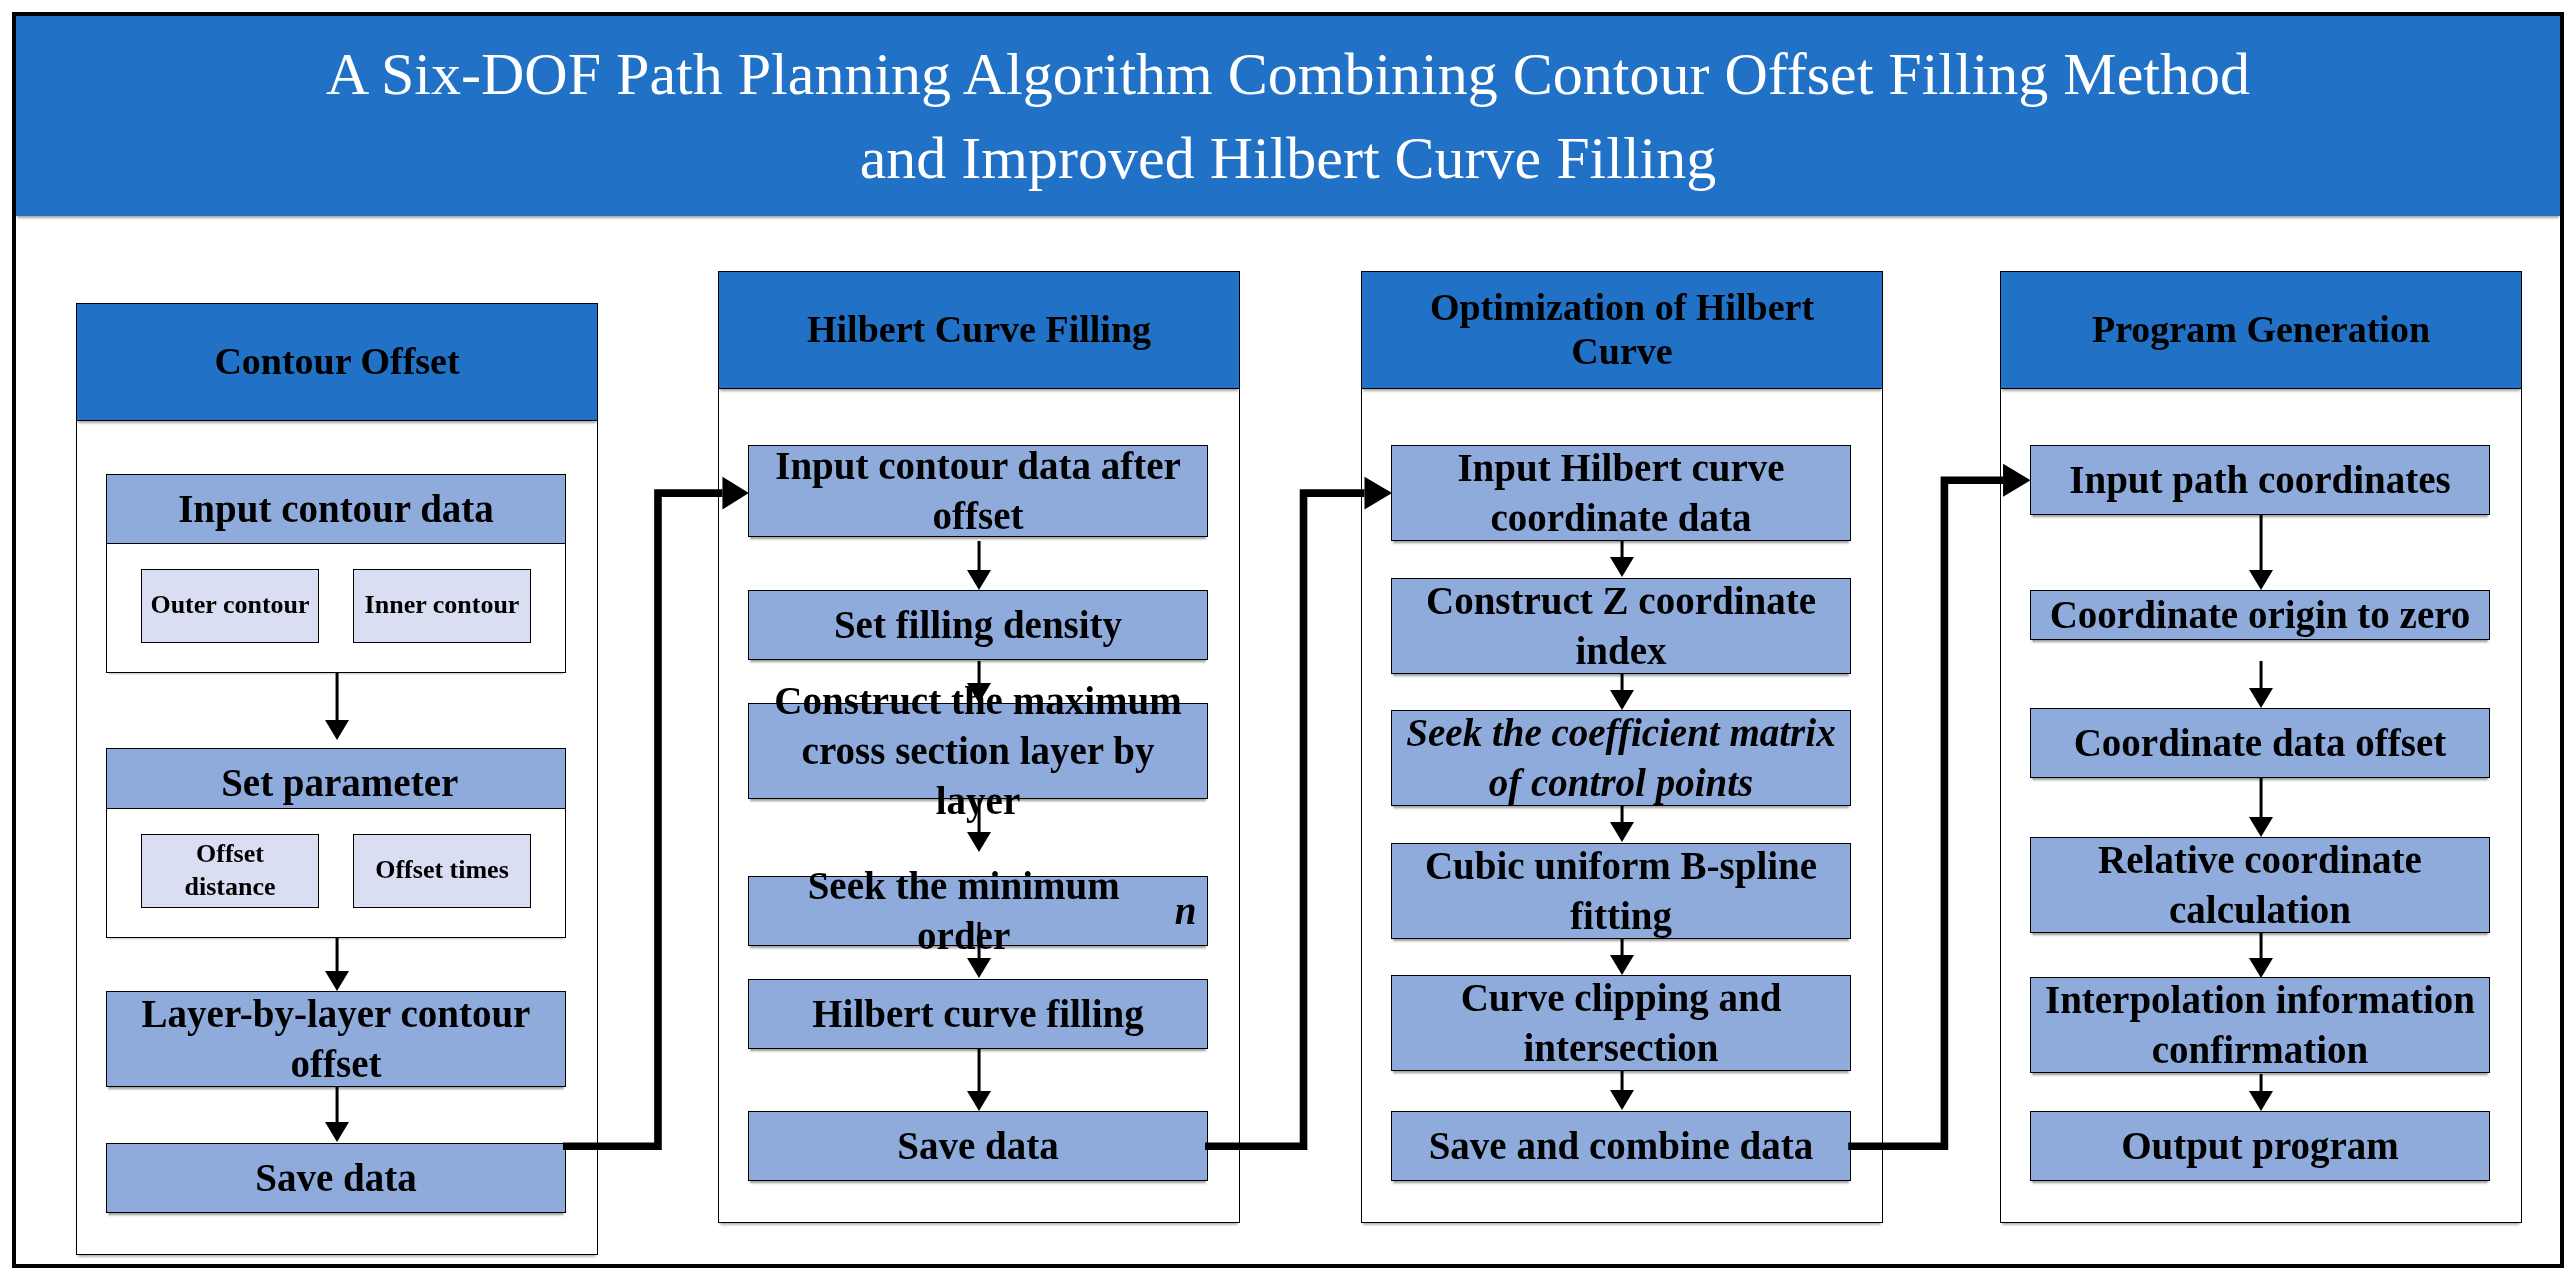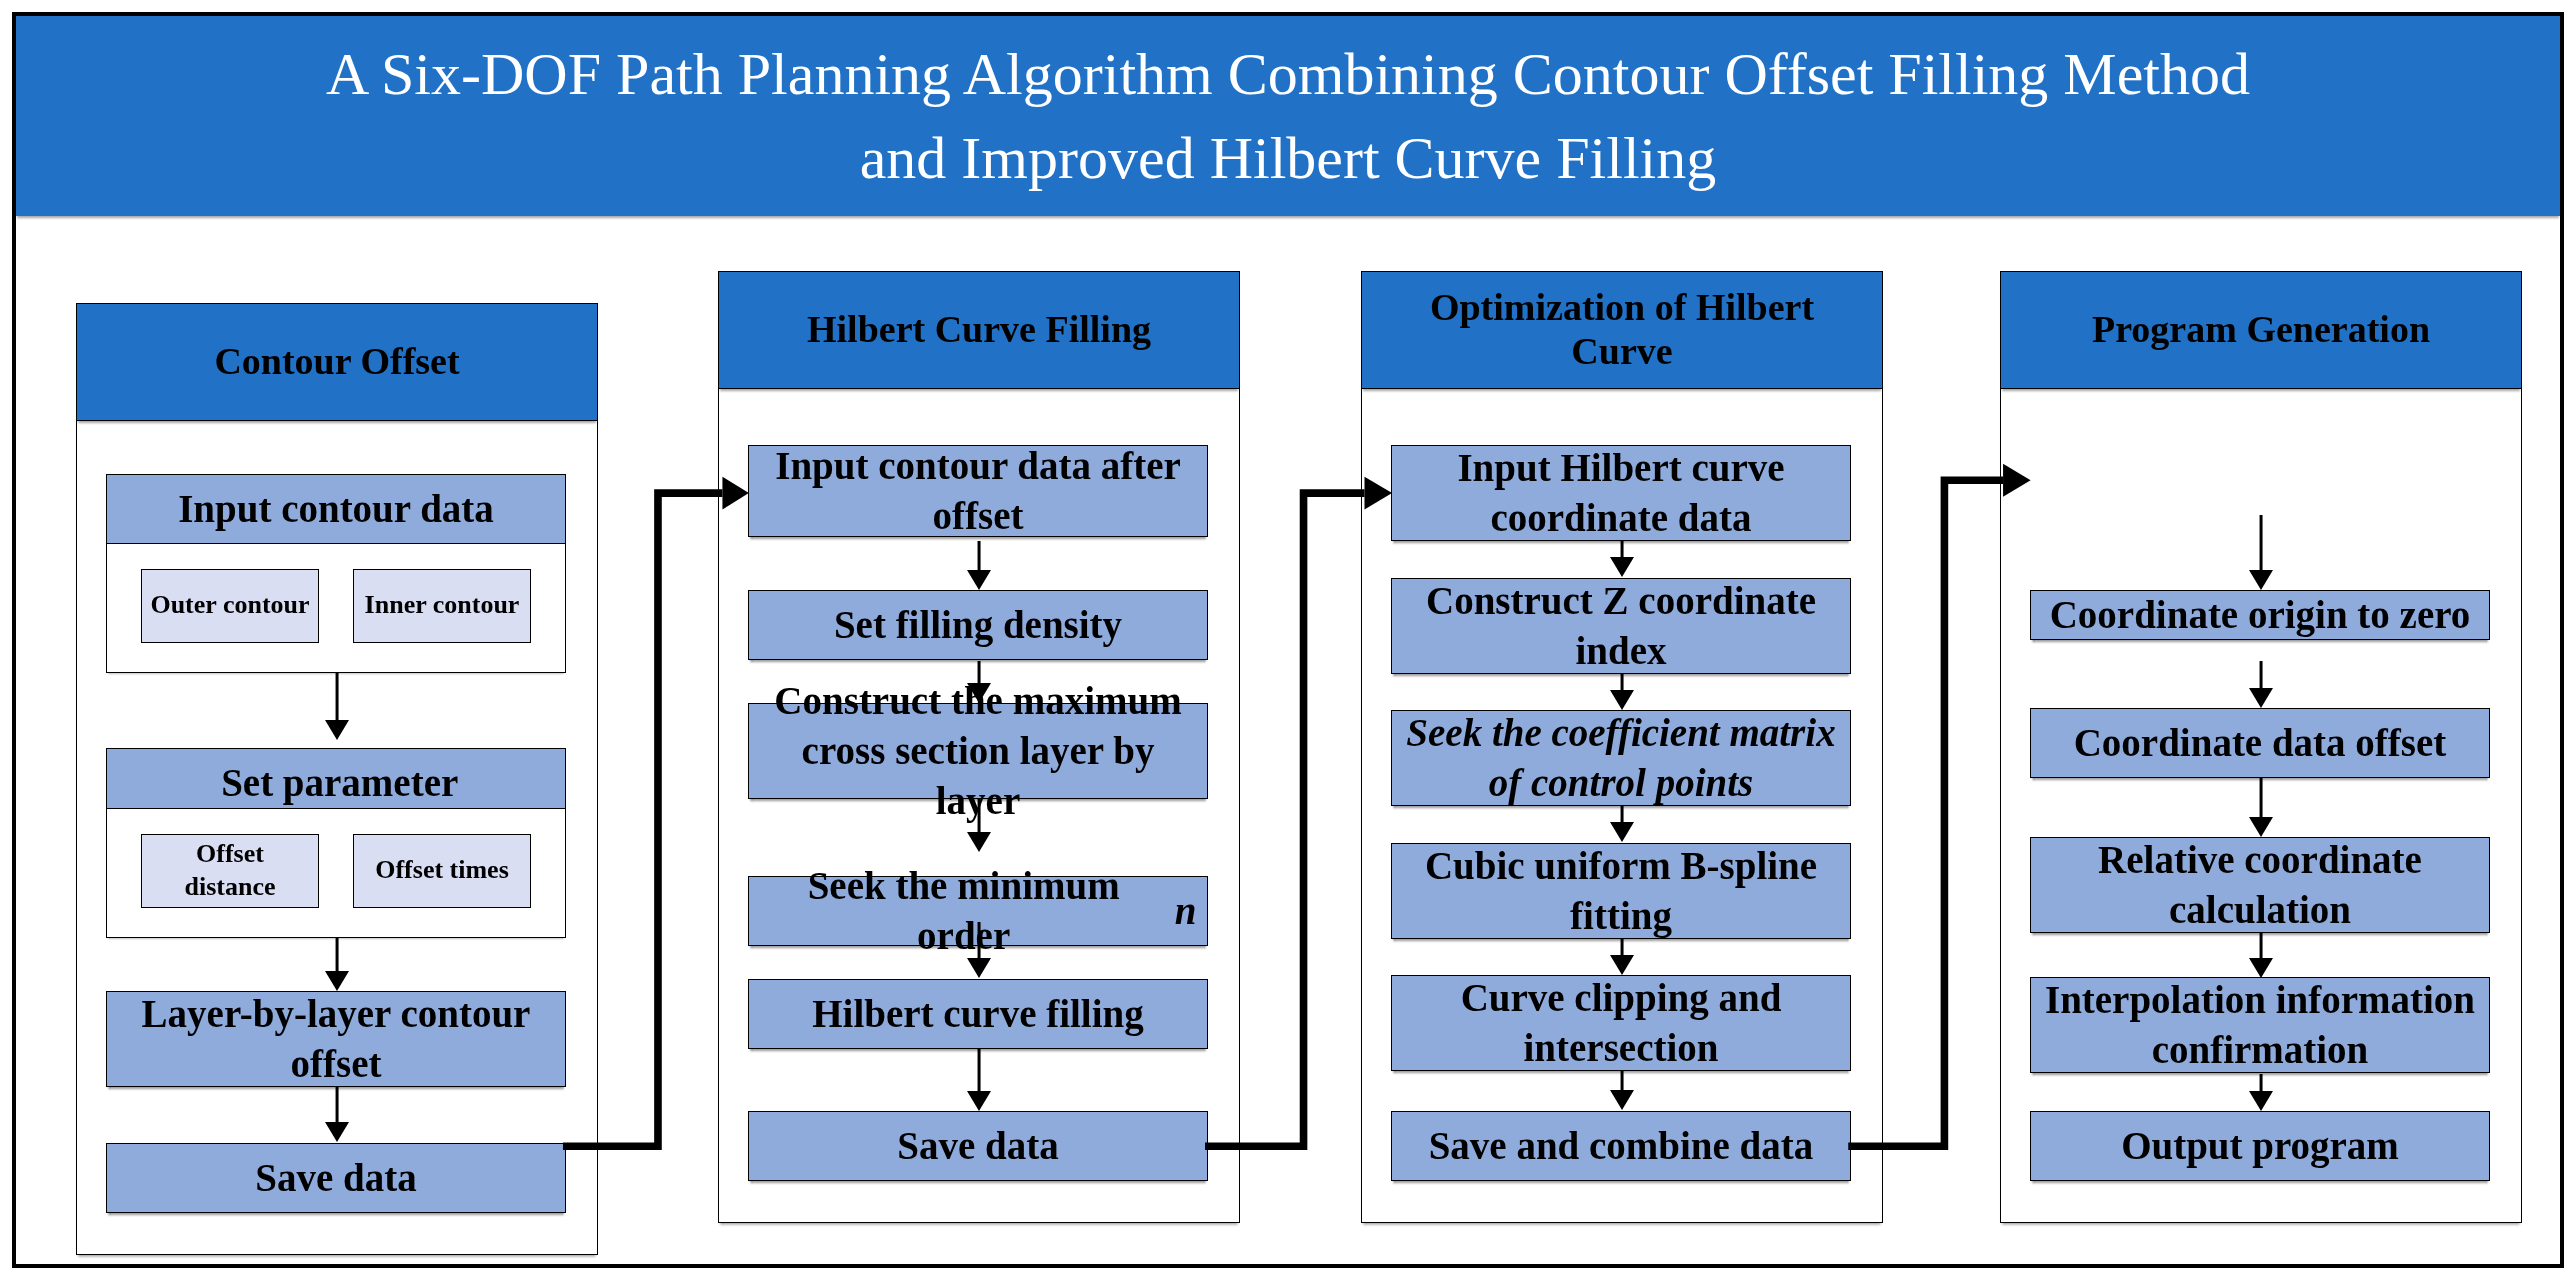--- a/index.html
+++ b/index.html
@@ -207,20 +207,21 @@
     <div class="varrow" style="top:534px;height:36px;"></div>
     <div class="box" style="top:571px;height:96px;">Cubic uniform B-spline fitting</div>
     <div class="varrow" style="top:667px;height:36px;"></div>
     <div class="box" style="top:703px;height:96px;">Curve clipping and intersection</div>
     <div class="varrow" style="top:799px;height:39px;"></div>
     <div class="box" style="top:839px;height:70px;">Save and combine data</div>
   </div>
 
   <div class="col" style="left:2000px;">
     <div class="col-header">Program Generation</div>
+    <div class="box" style="top:173px;height:70px;">Input path coordinates</div>
     <div class="varrow" style="top:243px;height:75px;"></div>
     <div class="box" style="top:318px;height:50px;">Coordinate origin to zero</div>
     <div class="varrow" style="top:389px;height:47px;"></div>
     <div class="box" style="top:436px;height:70px;">Coordinate data offset</div>
     <div class="varrow" style="top:506px;height:59px;"></div>
     <div class="box" style="top:565px;height:96px;">Relative coordinate calculation</div>
     <div class="varrow" style="top:661px;height:45px;"></div>
     <div class="box" style="top:705px;height:96px;">Interpolation information confirmation</div>
     <div class="varrow" style="top:802px;height:37px;"></div>
     <div class="box" style="top:839px;height:70px;">Output program</div>

